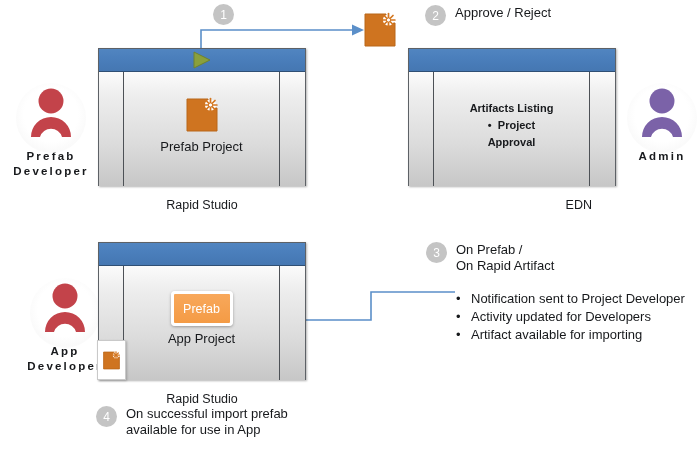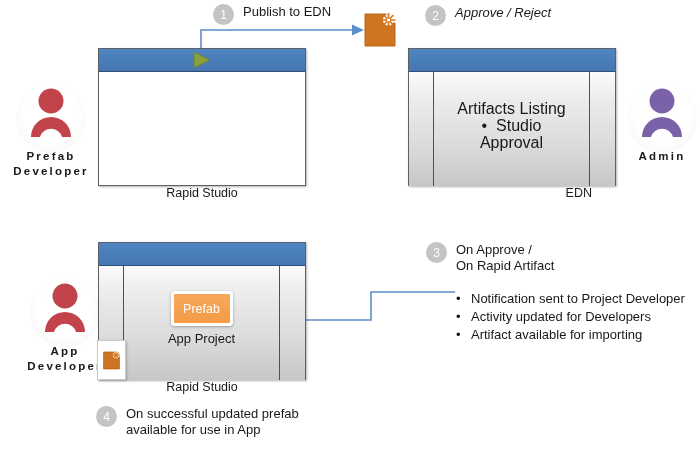--- a/index.html
+++ b/index.html
@@ -91,35 +91,36 @@
     box-sizing: border-box;
   }
   .project-label {
     font-size: 13px;
     color: #17191c;
     margin-top: 5px;
     text-align: center;
     line-height: 16px;
   }
   .listing-text {
-    font-size: 16px;
+    font-size: 11px;
     color: #17191c;
     text-align: center;
     line-height: 17px;
+    font-weight: bold;
   }
   .listing-bullet {
     text-align: center;
     white-space: nowrap;
   }
   .caption {
     font-size: 12.5px;
     color: #17191c;
     text-align: center;
     width: 208px;
-    margin-top: 0;
+    margin-top: 12px;
   }
   .caption.right-al { text-align: right; padding-right: 24px; width: 184px; }
 
   
   .prefab-chip {
     width: 56px;
     height: 29px;
     background: linear-gradient(to bottom, #f8a85b 0%, #f49b45 100%);
     border: 3px solid #ffffff;
     border-radius: 4px;
@@ -205,20 +206,40 @@
       <div>Developer</div>
     </div>
   </div>
 
   <div class="abs" style="left:98px; top:48px;">
     <div class="window">
       <div class="win-title">
         <svg class="play-triangle" width="20" height="18" viewBox="0 0 20 18">
           <polygon points="2,1 18,9 2,17" fill="#8aa03c" stroke="#6f8230" stroke-width="1"></polygon>
         </svg>
+      </div>
+      <div class="win-body">
+        <div class="pane-left"></div>
+        <div class="pane-center">
+          <svg width="36" height="38" viewBox="0 0 36 38">
+            <path d="M3,3 L24,3 L24,12 L33,12 L33,35 L3,35 Z" fill="#cf7420" stroke="#b96618" stroke-width="1"></path>
+            <g fill="#ffffff" stroke="none">
+              <circle cx="26.5" cy="9" r="5.6"></circle>
+            </g>
+            <g stroke="#d4761f" stroke-width="1.7" stroke-linecap="round">
+              <line x1="26.5" y1="2.6" x2="26.5" y2="15.4"></line>
+              <line x1="20.1" y1="9" x2="32.9" y2="9"></line>
+              <line x1="22" y1="4.5" x2="31" y2="13.5"></line>
+              <line x1="31" y1="4.5" x2="22" y2="13.5"></line>
+            </g>
+            <circle cx="26.5" cy="9" r="2.1" fill="#ffffff" stroke="#d4761f" stroke-width="1"></circle>
+          </svg>
+          <div class="project-label">Prefab Project</div>
+        </div>
+        <div class="pane-right"></div>
       </div>
     </div>
     <div class="caption">Rapid Studio</div>
   </div>
 
   <div class="abs" style="left:362px; top:11px;">
     <svg width="36" height="38" viewBox="0 0 36 38">
       <path d="M3,3 L24,3 L24,12 L33,12 L33,35 L3,35 Z" fill="#cf7420" stroke="#b96618" stroke-width="1"></path>
       <circle cx="26.5" cy="9" r="5.6" fill="#ffffff"></circle>
       <g stroke="#d4761f" stroke-width="1.7" stroke-linecap="round">
@@ -226,42 +247,39 @@
         <line x1="20.1" y1="9" x2="32.9" y2="9"></line>
         <line x1="22" y1="4.5" x2="31" y2="13.5"></line>
         <line x1="31" y1="4.5" x2="22" y2="13.5"></line>
       </g>
       <circle cx="26.5" cy="9" r="2.1" fill="#ffffff" stroke="#d4761f" stroke-width="1"></circle>
     </svg>
   </div>
 
   <div class="abs step-row" style="left:213px; top:4px;">
     <div class="step-circle">1</div>
-    <div class="step-text">
-      <div>Publish to EDN</div>
-    </div>
   </div>
 
   <div class="abs step-row" style="left:425px; top:5px;">
     <div class="step-circle">2</div>
-    <div class="step-text" style="text-align:center;font-style:italic;">
+    <div class="step-text" style="text-align:center;">
       <div>Approve / Reject</div>
     </div>
   </div>
 
   <div class="abs" style="left:408px; top:48px;">
     <div class="window">
       <div class="win-title"></div>
       <div class="win-body">
         <div class="pane-left"></div>
         <div class="pane-center">
           <div class="listing-text">
             <div>Artifacts Listing</div>
             <div class="listing-bullet">
-              <span>•&nbsp;&nbsp;</span><span>Studio</span>
+              <span>•&nbsp;&nbsp;</span><span>Project</span>
             </div>
             <div>Approval</div>
           </div>
         </div>
         <div class="pane-right"></div>
       </div>
     </div>
     <div class="caption right-al">EDN</div>
   </div>
 
@@ -313,21 +331,21 @@
           </svg>
         </div>
       </div>
     </div>
     <div class="caption">Rapid Studio</div>
   </div>
 
   <div class="abs step-row" style="left:426px; top:242px;">
     <div class="step-circle">3</div>
     <div class="step-text">
-      <div>On Approve /</div>
+      <div>On Prefab /</div>
       <div>On Rapid Artifact</div>
     </div>
   </div>
 
   <div class="abs bullets" style="left:456px; top:290px; width:240px;">
     <div class="bullet-row">
       <span class="bullet-dot">•</span>
       <span>
         <span>Notification sent to Project</span>
         <span>Developer</span>
@@ -339,18 +357,18 @@
     </div>
     <div class="bullet-row">
       <span class="bullet-dot">•</span>
       <span>Artifact available for importing</span>
     </div>
   </div>
 
   <div class="abs step-row" style="left:96px; top:406px;">
     <div class="step-circle">4</div>
     <div class="step-text">
-      <div>On successful updated prefab</div>
+      <div>On successful import prefab</div>
       <div>available for use in App</div>
     </div>
   </div>
 
 </div>
 
 </body></html>

